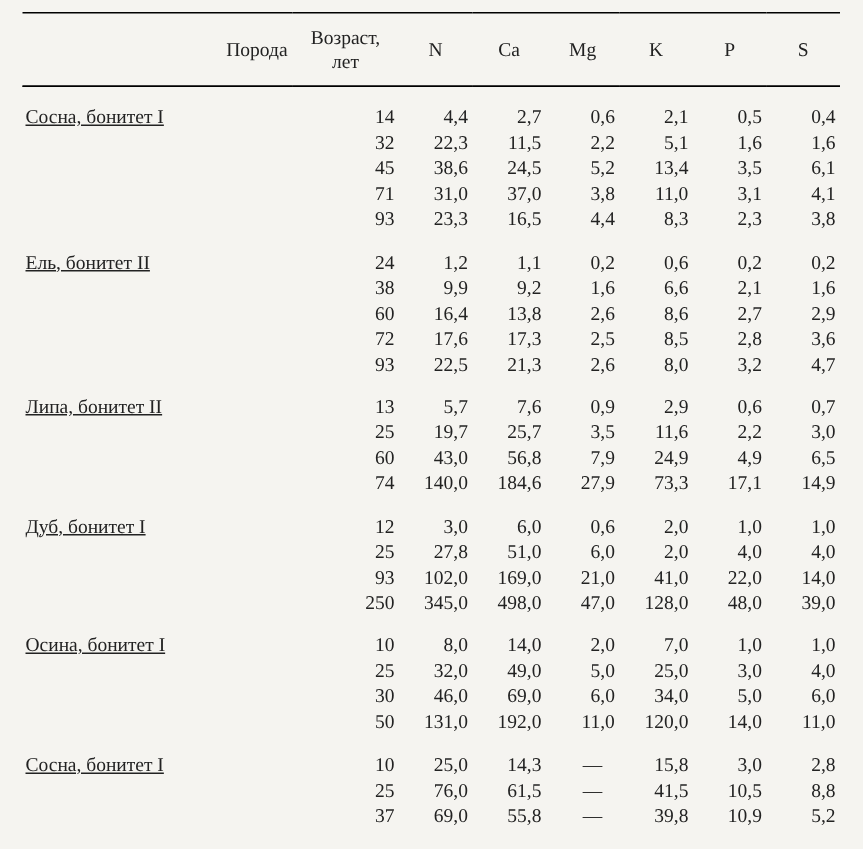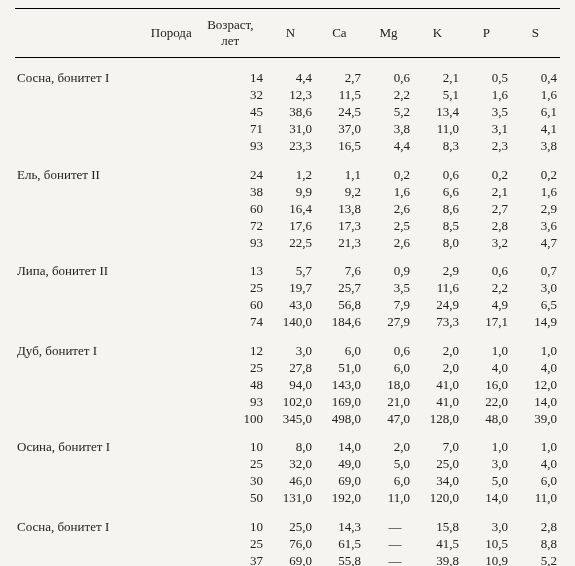--- a/index.html
+++ b/index.html
@@ -30,21 +30,21 @@
     vertical-align: top;
     white-space: nowrap;
   }
   td.species {
     text-align: left;
     padding-left: 2px;
     padding-right: 5px;
     min-width: 125px;
   }
   td.group-top td, tr.group-top td { padding-top: 10px; }
-  tr.group-top td { padding-top: 12px; }
+  tr.group-top td { padding-top: 12px; text-decoration: underline; }
   td.num { text-align: right; font-variant-numeric: tabular-nums; }
   .cell {
     display: inline-block;
     min-width: 30px;
     text-align: right;
   }
   .age .cell { min-width: 28px; }
   
 </style>
 </head>
@@ -71,21 +71,21 @@
         <td class="num"><span class="cell">4,4</span></td>
         <td class="num"><span class="cell">2,7</span></td>
         <td class="num"><span class="cell">0,6</span></td>
         <td class="num"><span class="cell">2,1</span></td>
         <td class="num"><span class="cell">0,5</span></td>
         <td class="num"><span class="cell">0,4</span></td>
       </tr>
       <tr>
         <td class="species"></td>
         <td class="num age"><span class="cell">32</span></td>
-        <td class="num"><span class="cell">12,3</span></td>
+        <td class="num"><span class="cell">22,3</span></td>
         <td class="num"><span class="cell">11,5</span></td>
         <td class="num"><span class="cell">2,2</span></td>
         <td class="num"><span class="cell">5,1</span></td>
         <td class="num"><span class="cell">1,6</span></td>
         <td class="num"><span class="cell">1,6</span></td>
       </tr>
       <tr>
         <td class="species"></td>
         <td class="num age"><span class="cell">45</span></td>
         <td class="num"><span class="cell">38,6</span></td>
@@ -220,41 +220,31 @@
         <td class="num age"><span class="cell">25</span></td>
         <td class="num"><span class="cell">27,8</span></td>
         <td class="num"><span class="cell">51,0</span></td>
         <td class="num"><span class="cell">6,0</span></td>
         <td class="num"><span class="cell">2,0</span></td>
         <td class="num"><span class="cell">4,0</span></td>
         <td class="num"><span class="cell">4,0</span></td>
       </tr>
       <tr>
         <td class="species"></td>
-        <td class="num age"><span class="cell">48</span></td>
-        <td class="num"><span class="cell">94,0</span></td>
-        <td class="num"><span class="cell">143,0</span></td>
-        <td class="num"><span class="cell">18,0</span></td>
-        <td class="num"><span class="cell">41,0</span></td>
-        <td class="num"><span class="cell">16,0</span></td>
-        <td class="num"><span class="cell">12,0</span></td>
-      </tr>
-      <tr>
-        <td class="species"></td>
         <td class="num age"><span class="cell">93</span></td>
         <td class="num"><span class="cell">102,0</span></td>
         <td class="num"><span class="cell">169,0</span></td>
         <td class="num"><span class="cell">21,0</span></td>
         <td class="num"><span class="cell">41,0</span></td>
         <td class="num"><span class="cell">22,0</span></td>
         <td class="num"><span class="cell">14,0</span></td>
       </tr>
       <tr>
         <td class="species"></td>
-        <td class="num age"><span class="cell">100</span></td>
+        <td class="num age"><span class="cell">250</span></td>
         <td class="num"><span class="cell">345,0</span></td>
         <td class="num"><span class="cell">498,0</span></td>
         <td class="num"><span class="cell">47,0</span></td>
         <td class="num"><span class="cell">128,0</span></td>
         <td class="num"><span class="cell">48,0</span></td>
         <td class="num"><span class="cell">39,0</span></td>
       </tr>
       <tr class="group-top">
         <td class="species">Осина, бонитет I</td>
         <td class="num age"><span class="cell">10</span></td>

